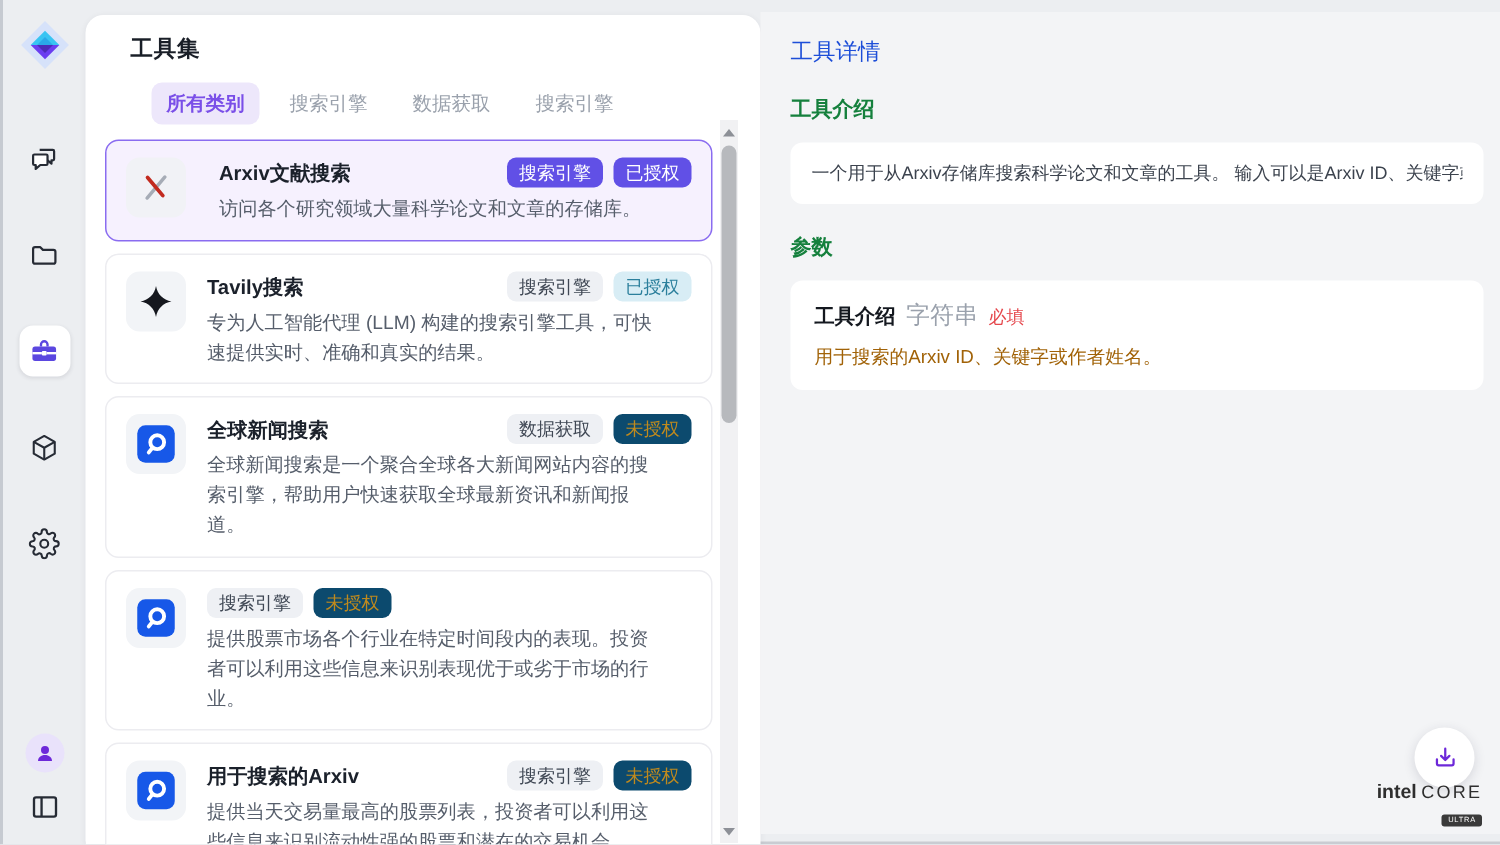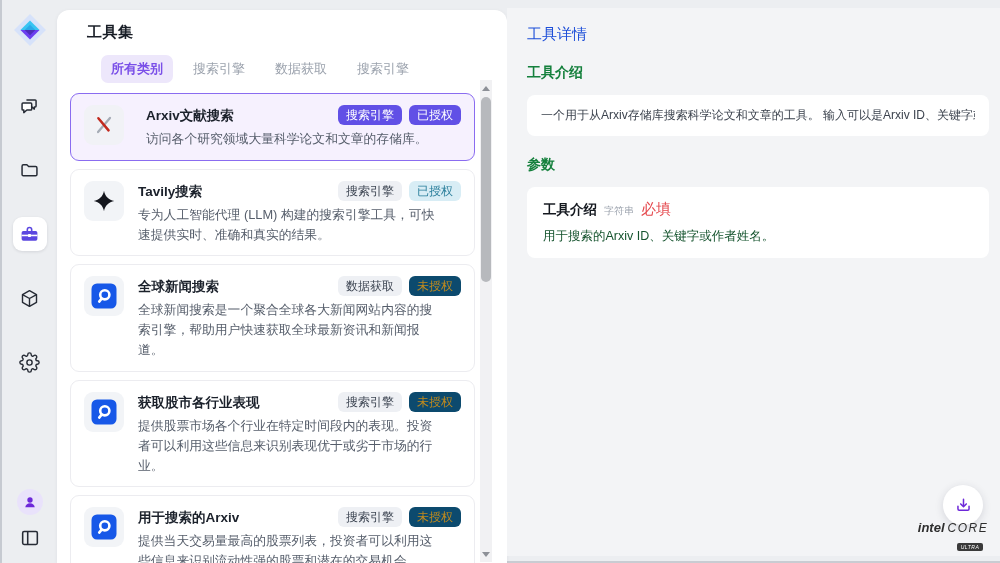--- a/index.html
+++ b/index.html
@@ -53,28 +53,28 @@
 
   
   .detail-panel { position:absolute; left:505px; top:8px; width:495px; height:548px; background:#f3f4f6; padding:17px 15px 0 20px; }
   .detail-title { font-size:15px; font-weight:normal; color:#1d4ed8; }
   .section-heading { font-size:14px; font-weight:bold; color:#15803d; margin-top:20px; }
   .intro-box { margin-top:13px; background:#ffffff; border-radius:8px; padding:12px 14px; width:462px; }
   .intro-text { font-size:12px; color:#3c434e; white-space:nowrap; overflow:hidden; }
   .param-card { margin-top:13px; background:#ffffff; border-radius:8px; padding:13px 16px; width:462px; }
   .param-head { display:flex; align-items:baseline; gap:7px; }
   .param-name { font-size:13.5px; font-weight:bold; color:#14181f; }
-  .param-type { font-size:10px; color:#9aa1ac; }
-  .param-required { font-size:15px; color:#e5484d; }
-  .param-desc { font-size:12.5px; color:#14532d; margin-top:9px; }
+  .param-type { font-size:16px; color:#9aa1ac; }
+  .param-required { font-size:12px; color:#e5484d; }
+  .param-desc { font-size:12.5px; color:#a16207; margin-top:9px; }
 
   
   .fab { position:absolute; right:17px; bottom:36px; width:40px; height:40px; border-radius:50%; background:#ffffff; border:none; box-shadow:0 2px 8px rgba(40,40,70,.15); display:flex; align-items:center; justify-content:center; cursor:pointer; }
   .fab svg { width:19px; height:19px; }
-  .intel-logo { position:absolute; right:12px; bottom:8px; width:70px; text-align:center; color:#2e2e2e;font-style:italic; }
+  .intel-logo { position:absolute; right:12px; bottom:8px; width:70px; text-align:right; color:#2e2e2e; }
   .intel-row { display:flex; align-items:baseline; justify-content:center; gap:3px; }
   .intel-word { font-size:13px; font-weight:bold; letter-spacing:0; }
   .core-word { font-size:12px; font-weight:500; letter-spacing:1.5px; }
   .ultra-badge { display:inline-block; margin-left:34px; margin-top:1px; background:#3a3a3a; color:#ffffff; font-size:5px; letter-spacing:.5px; padding:1px 4px; border-radius:2px; line-height:1.2; }
 </style>
 </head>
 <body>
 
 <div class="frame">
 
@@ -209,21 +209,20 @@
   <div class="card">
     <div class="tool-icon-box">
             <svg viewBox="0 0 26 26">
               <rect x="0.5" y="0.5" width="25" height="25" rx="5.5" fill="#1758e8"></rect>
               <circle cx="13.8" cy="11.8" r="4.6" fill="none" stroke="#ffffff" stroke-width="2.6"></circle>
               <line x1="10.6" y1="15.6" x2="8.2" y2="18.6" stroke="#ffffff" stroke-width="2.6" stroke-linecap="round"></line>
             </svg>
           </div>
     <div class="card-body">
       <div class="card-top">
-        <div class="card-title">获取股市各行业表现</div>
         <div class="badges">
           <span class="badge neutral">搜索引擎</span>
           <span class="badge amber">未授权</span>
         </div>
       </div>
       <div class="card-desc">提供股票市场各个行业在特定时间段内的表现。投资者可以利用这些信息来识别表现优于或劣于市场的行业。</div>
     </div>
   </div>
 
   <div class="card">

